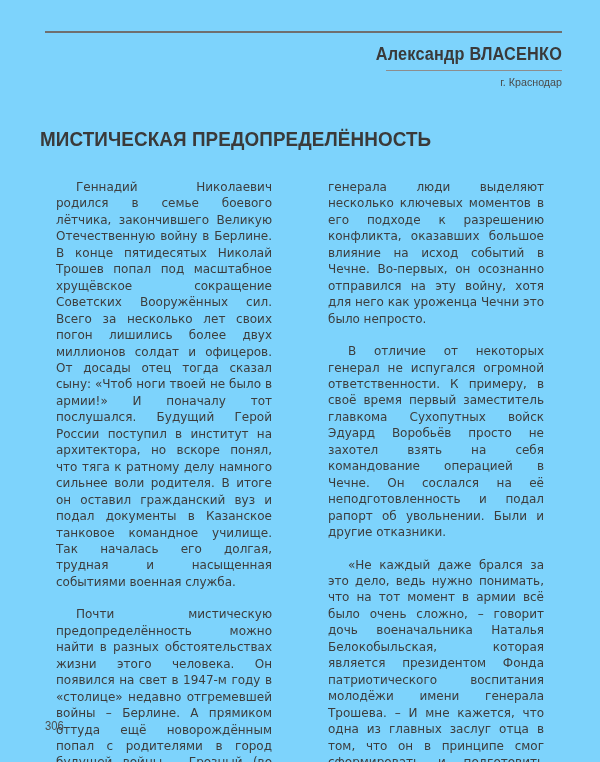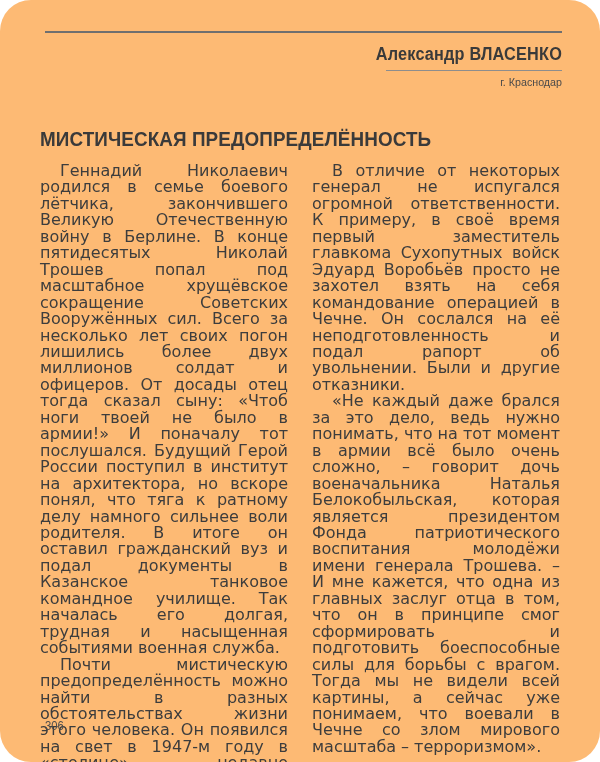--- a/index.html
+++ b/index.html
@@ -12,22 +12,21 @@
     height: 762px;
     position: relative;
     font-family: "DejaVu Sans", "Liberation Sans", sans-serif;
     color: #3b3b3b;
     overflow: hidden;
   }
 
   .page {
     position: absolute;
     inset: 0;
-    background: #fdba74;
-    border-radius: 31px;
+    background: #7dd3fc;
   }
 
   
   .top-rule {
     position: absolute;
     left: 45px;
     top: 31px;
     width: 517px;
     height: 2px;
     background: #6f6f6f;
@@ -89,23 +88,23 @@
     left: 40px;
     top: 163px;
     width: 520px;
     display: flex;
     gap: 24px;
   }
   .col {
     width: 248px;
   }
   .col p {
-    margin: 0;
+    margin: 16px;
     font-family: "DejaVu Sans", "Liberation Sans", sans-serif;
-    font-size: 16px;
+    font-size: 12px;
     line-height: 16.45px;
     text-align: justify;
     text-align-last: left;
     color: #3d3d3d;
     hyphens: manual;
     word-spacing: -0.1px;
   }
   .col p.indent {
     text-indent: 20px;
   }
@@ -137,20 +136,21 @@
 
   <h1 class="article-title">МИСТИЧЕСКАЯ ПРЕДОПРЕДЕЛЁННОСТЬ</h1>
 
   <div class="columns">
     <div class="col">
       <p class="indent">Геннадий Николаевич родился в семье боевого лётчика, закончившего Великую Отечественную войну в Берлине. В конце пятидесятых Николай Трошев попал под масштабное хрущёвское сокращение Советских Вооружённых сил. Всего за несколько лет своих погон лишились более двух миллионов солдат и офицеров. От досады отец тогда сказал сыну: «Чтоб ноги твоей не было в армии!» И поначалу тот послушался. Будущий Герой России поступил в институт на архитектора, но вскоре понял, что тяга к ратному делу намного сильнее воли родителя. В итоге он оставил гражданский вуз и подал документы в Казанское танковое командное училище. Так началась его долгая, трудная и насыщенная событиями военная служба.</p>
       <p class="indent">Почти мистическую предопределённость можно найти в разных обстоятельствах жизни этого человека. Он появился на свет в 1947-м году в «столице» недавно отгремевшей войны – Берлине. А прямиком оттуда ещё новорождённым попал с родителями в город будущей войны – Грозный (во многих источниках даже пишут, что он там и родился). Именно в Чечено-Ингушской АССР прошло детство Геннадия Трошева, и впоследствии это сыграло большую роль в судьбе жителей этого многострадального уголка России.</p>
       <p class="indent">С боевыми действиями в Чечне были тесно связаны семь лет жизни генерала Трошева. Историки и близко знавшие</p>
     </div>
     <div class="col">
+      <p>генерала люди выделяют несколько ключевых моментов в его подходе к разрешению конфликта, оказавших большое влияние на исход событий в Чечне. Во-первых, он осознанно отправился на эту войну, хотя для него как уроженца Чечни это было непросто.</p>
       <p class="indent">В отличие от некоторых генерал не испугался огромной ответственности. К примеру, в своё время первый заместитель главкома Сухопутных войск Эдуард Воробьёв просто не захотел взять на себя командование операцией в Чечне. Он сослался на её неподготовленность и подал рапорт об увольнении. Были и другие отказники.</p>
       <p class="indent">«Не каждый даже брался за это дело, ведь нужно понимать, что на тот момент в армии всё было очень сложно, – говорит дочь военачальника Наталья Белокобыльская, которая является президентом Фонда патриотического воспитания молодёжи имени генерала Трошева. – И мне кажется, что одна из главных заслуг отца в том, что он в принципе смог сформировать и подготовить боеспособные силы для борьбы с врагом. Тогда мы не видели всей картины, а сейчас уже понимаем, что воевали в Чечне со злом мирового масштаба – терроризмом».</p>
     </div>
   </div>
 
   <div class="page-number">306</div>
 
 </div>
 
 </body></html>

